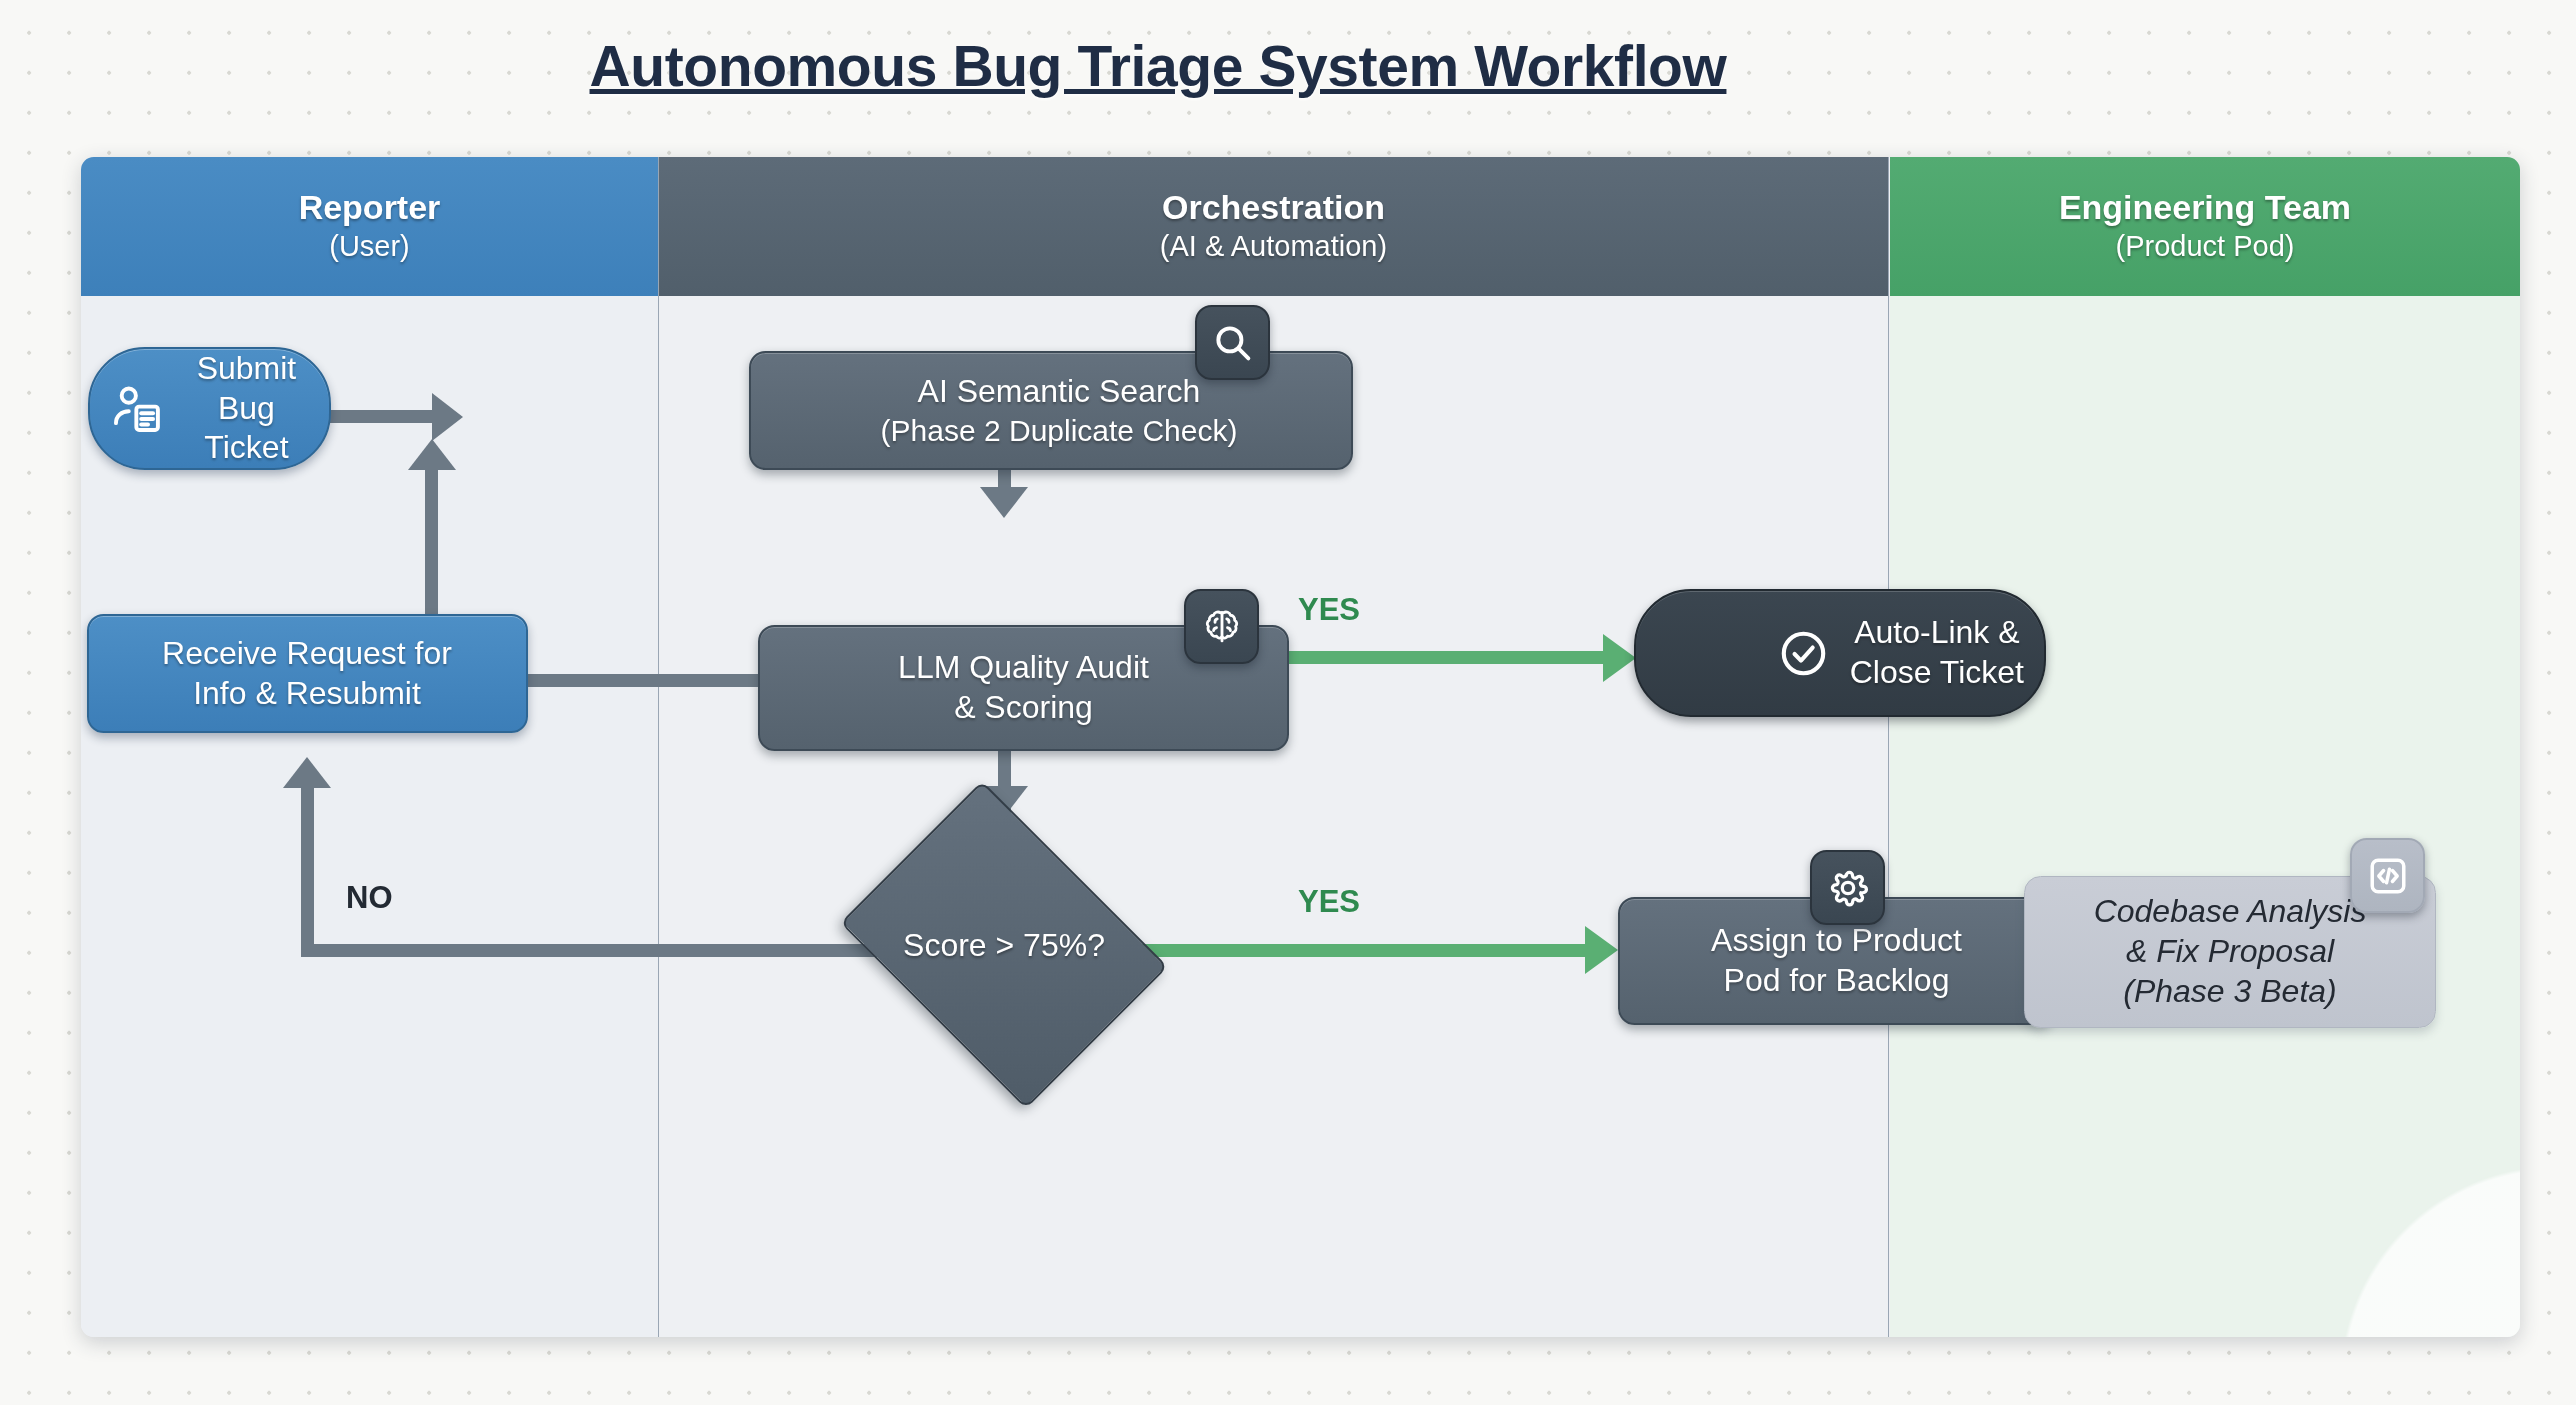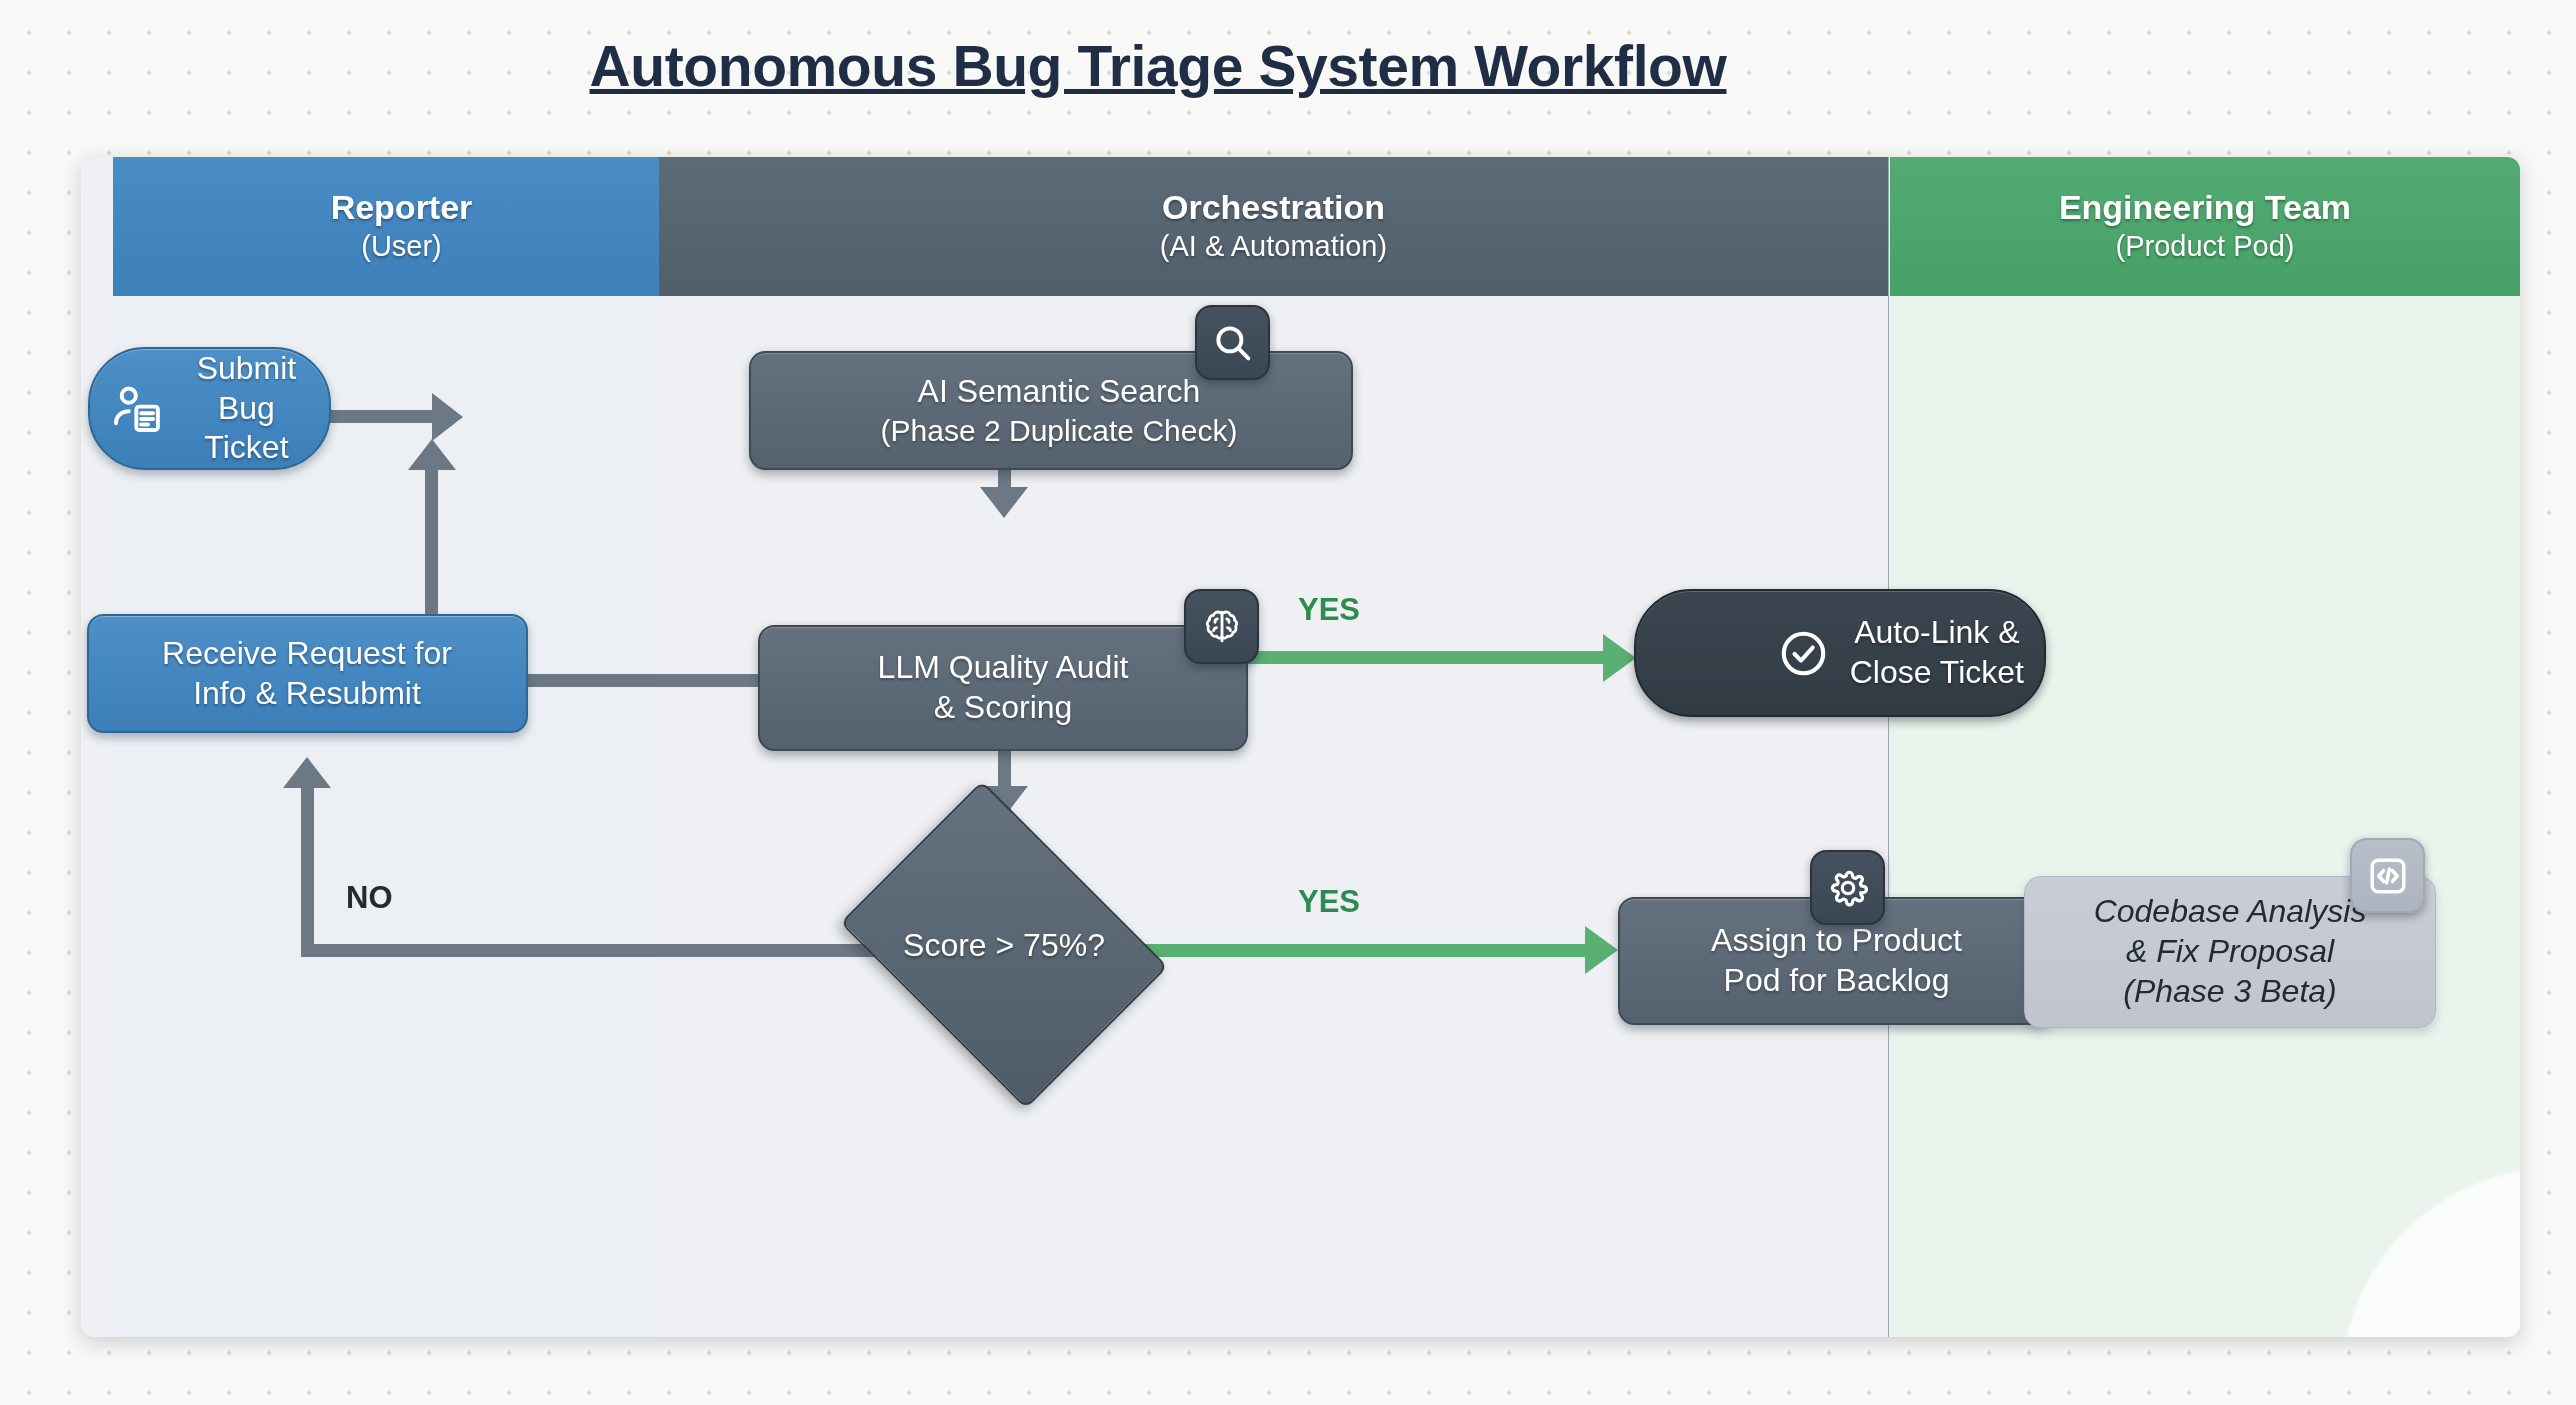--- a/index.html
+++ b/index.html
@@ -47,21 +47,21 @@
     background: #eef0f3;
   }
 
   
   .lane {
     position: absolute;
     top: 0;
     height: 1180px;
     box-sizing: border-box;
   }
-  .lane-reporter   { left: 0px;    width: 578px;  background: #eceff3; border-right: 1.8px solid #9aa6b4; margin-left: 32px; }
+  .lane-reporter   { left: 0px;    width: 578px;  background: #eceff3; border-right: 1.8px solid #9aa6b4; }
   .lane-orch       { left: 578px;  width: 1230px; background: #eef0f3; border-right: 1.8px solid #9aa6b4; }
   .lane-eng        { left: 1809px; width: 630px;  background: #eaf3ec; }
 
   .lane-head {
     position: absolute;
     top: 0; left: 0; right: 0;
     height: 139px;
     color: #ffffff;
     display: flex;
     flex-direction: column;
@@ -322,21 +322,21 @@
           <circle cx="12" cy="12" r="8.6"></circle>
           <path d="M8.1 12.2l2.8 2.9 5.1-5.7"></path>
         </svg>
       </span>
       <span class="label">
         <span>Auto-Link &amp;</span><br>
         <span>Close Ticket</span>
       </span>
     </div>
 
-    <div class="node n-slate rect" style="left:677px; top:468px; width:490px; height:126px;">
+    <div class="node n-slate rect" style="left:677px; top:468px; width:531px; height:126px;">
       <span class="label">
         <span>LLM Quality Audit</span><br>
         <span>&amp; Scoring</span>
       </span>
     </div>
     <div class="badge" style="left:1103px; top:432px;">
       <span>
         <svg viewBox="0 0 24 24" fill="none" stroke="#ffffff" stroke-width="1.55" stroke-linecap="round" stroke-linejoin="round">
           <path d="M11.2 4.2c-1.5-.9-3.4-.2-3.8 1.4-1.5.1-2.5 1.3-2.3 2.7-1.3.7-1.5 2.4-.5 3.4-.7 1.3 0 2.9 1.4 3.2.1 1.5 1.6 2.5 3 2.1.6 1.2 2.2 1.4 3.1.4"></path>
           <path d="M12.8 4.2c1.5-.9 3.4-.2 3.8 1.4 1.5.1 2.5 1.3 2.3 2.7 1.3.7 1.5 2.4.5 3.4.7 1.3 0 2.9-1.4 3.2-.1 1.5-1.6 2.5-3 2.1-.6 1.2-2.2 1.4-3.1.4"></path>

